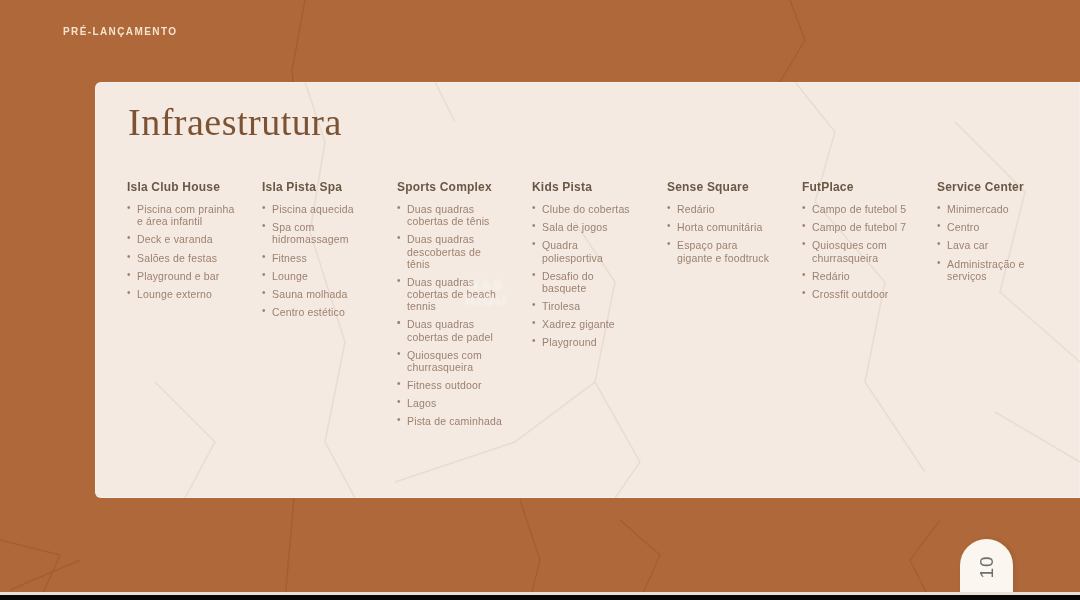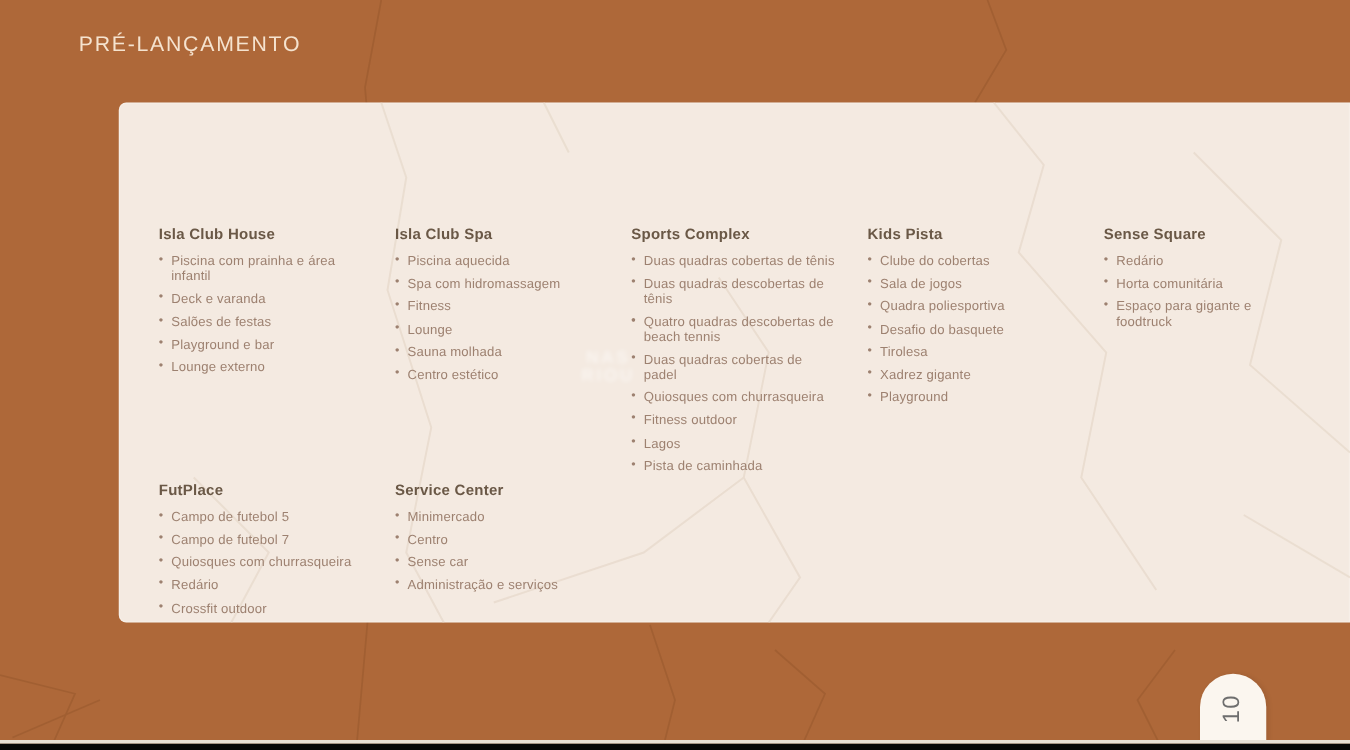--- a/index.html
+++ b/index.html
@@ -6,42 +6,42 @@
   .slide{
     position:relative;
     width:1080px;height:600px;
     background:#ae6839;
     overflow:hidden;
     font-family:"Liberation Sans", sans-serif;
   }
   .crackle-bg{position:absolute;inset:0;pointer-events:none;}
   .eyebrow{
     position:absolute;left:63px;top:26px;
-    font-size:17px;font-weight:normal;letter-spacing:1.4px;
+    font-size:10px;font-weight:bold;letter-spacing:1.4px;
     color:#f5e3cf;
   }
   .card{
     position:absolute;left:95px;top:82px;right:0;height:416px;
     background:#f4eae1;
     border-radius:6px 0 0 6px;
     box-shadow:0 0 0 1px rgba(255,255,255,.25) inset;
   }
   .card-texture{position:absolute;inset:0;pointer-events:none;}
   .title{
     position:absolute;left:33px;top:18px;margin:0;
     font-family:"Liberation Serif", serif;
     font-weight:normal;
     font-size:38px;
     color:#7d5233;
     letter-spacing:.5px;
   }
   .columns{
     position:absolute;left:32px;right:34px;top:98px;
     display:grid;
-    grid-template-columns:repeat(5,1fr);
+    grid-template-columns:repeat(7,1fr);
     column-gap:26px;
   }
   .col-header{
     margin:0 0 9px 0;
     font-size:12px;font-weight:bold;
     color:#6a5846;
     letter-spacing:.2px;
   }
   .col-items{list-style:none;margin:0;padding:0;}
   .amenity-item{
@@ -115,52 +115,53 @@
         <path d="M480,140 L520,200 L500,300 L545,380 L520,416"></path>
         <path d="M500,300 L420,360 L300,400"></path>
         <path d="M700,0 L740,50 L720,120 L790,200 L770,300 L830,390"></path>
         <path d="M860,40 L930,110 L905,210 L985,280"></path>
         <path d="M60,300 L120,360 L90,416"></path>
         <path d="M340,0 L360,40"></path>
         <path d="M900,330 L985,380"></path>
       </g>
     </svg>
 
+    <h1 class="title">Infraestrutura</h1>
 
     <div class="columns">
   <div class="col">
     <h3 class="col-header">Isla Club House</h3>
     <ul class="col-items">
             <li class="amenity-item"><span class="dot">•</span><span>Piscina com prainha e área infantil</span></li>
             <li class="amenity-item"><span class="dot">•</span><span>Deck e varanda</span></li>
             <li class="amenity-item"><span class="dot">•</span><span>Salões de festas</span></li>
             <li class="amenity-item"><span class="dot">•</span><span>Playground e bar</span></li>
             <li class="amenity-item"><span class="dot">•</span><span>Lounge externo</span></li>
           </ul>
   </div>
 
   <div class="col">
-    <h3 class="col-header">Isla Club Spa</h3>
+    <h3 class="col-header">Isla Pista Spa</h3>
     <ul class="col-items">
             <li class="amenity-item"><span class="dot">•</span><span>Piscina aquecida</span></li>
             <li class="amenity-item"><span class="dot">•</span><span>Spa com hidromassagem</span></li>
             <li class="amenity-item"><span class="dot">•</span><span>Fitness</span></li>
             <li class="amenity-item"><span class="dot">•</span><span>Lounge</span></li>
             <li class="amenity-item"><span class="dot">•</span><span>Sauna molhada</span></li>
             <li class="amenity-item"><span class="dot">•</span><span>Centro estético</span></li>
           </ul>
   </div>
 
   <div class="col">
     <h3 class="col-header">Sports Complex</h3>
     <ul class="col-items">
             <li class="amenity-item"><span class="dot">•</span><span>Duas quadras cobertas de tênis</span></li>
             <li class="amenity-item"><span class="dot">•</span><span>Duas quadras descobertas de tênis</span></li>
+            <li class="amenity-item"><span class="dot">•</span><span>Duas quadras cobertas de beach tennis</span></li>
             <li class="amenity-item"><span class="dot">•</span></li>
-            <li class="amenity-item"><span class="dot">•</span><span>Quatro quadras descobertas de beach tennis</span></li>
             <li class="amenity-item"><span class="dot">•</span><span>Duas quadras cobertas de padel</span></li>
             <li class="amenity-item"><span class="dot">•</span><span>Quiosques com churrasqueira</span></li>
             <li class="amenity-item"><span class="dot">•</span><span>Fitness outdoor</span></li>
             <li class="amenity-item"><span class="dot">•</span><span>Lagos</span></li>
             <li class="amenity-item"><span class="dot">•</span><span>Pista de caminhada</span></li>
           </ul>
   </div>
 
   <div class="col">
     <h3 class="col-header">Kids Pista</h3>
@@ -193,21 +194,21 @@
             <li class="amenity-item"><span class="dot">•</span><span>Redário</span></li>
             <li class="amenity-item"><span class="dot">•</span><span>Crossfit outdoor</span></li>
           </ul>
   </div>
 
   <div class="col">
     <h3 class="col-header">Service Center</h3>
     <ul class="col-items">
             <li class="amenity-item"><span class="dot">•</span><span>Minimercado</span></li>
             <li class="amenity-item"><span class="dot">•</span><span>Centro</span></li>
-            <li class="amenity-item"><span class="dot">•</span><span>Sense car</span></li>
+            <li class="amenity-item"><span class="dot">•</span><span>Lava car</span></li>
             <li class="amenity-item"><span class="dot">•</span><span>Administração e serviços</span></li>
           </ul>
   </div>
 </div>
 
     <div class="watermark">
       <div>NAS</div>
       <div>RIOU</div>
     </div>
   </div>

